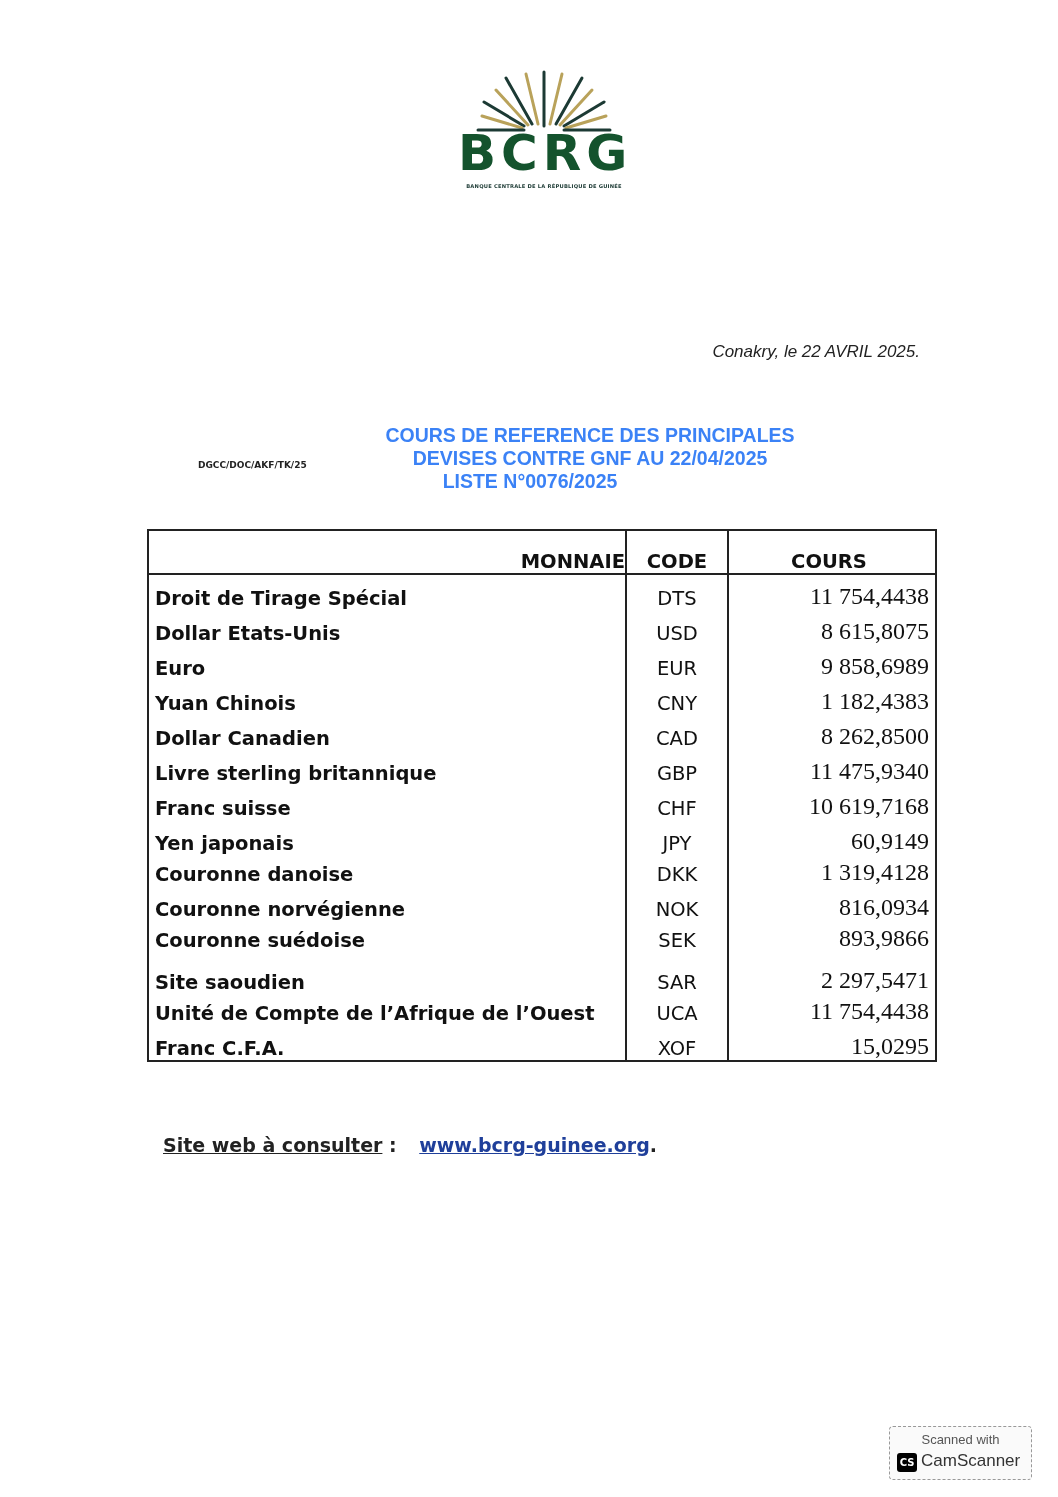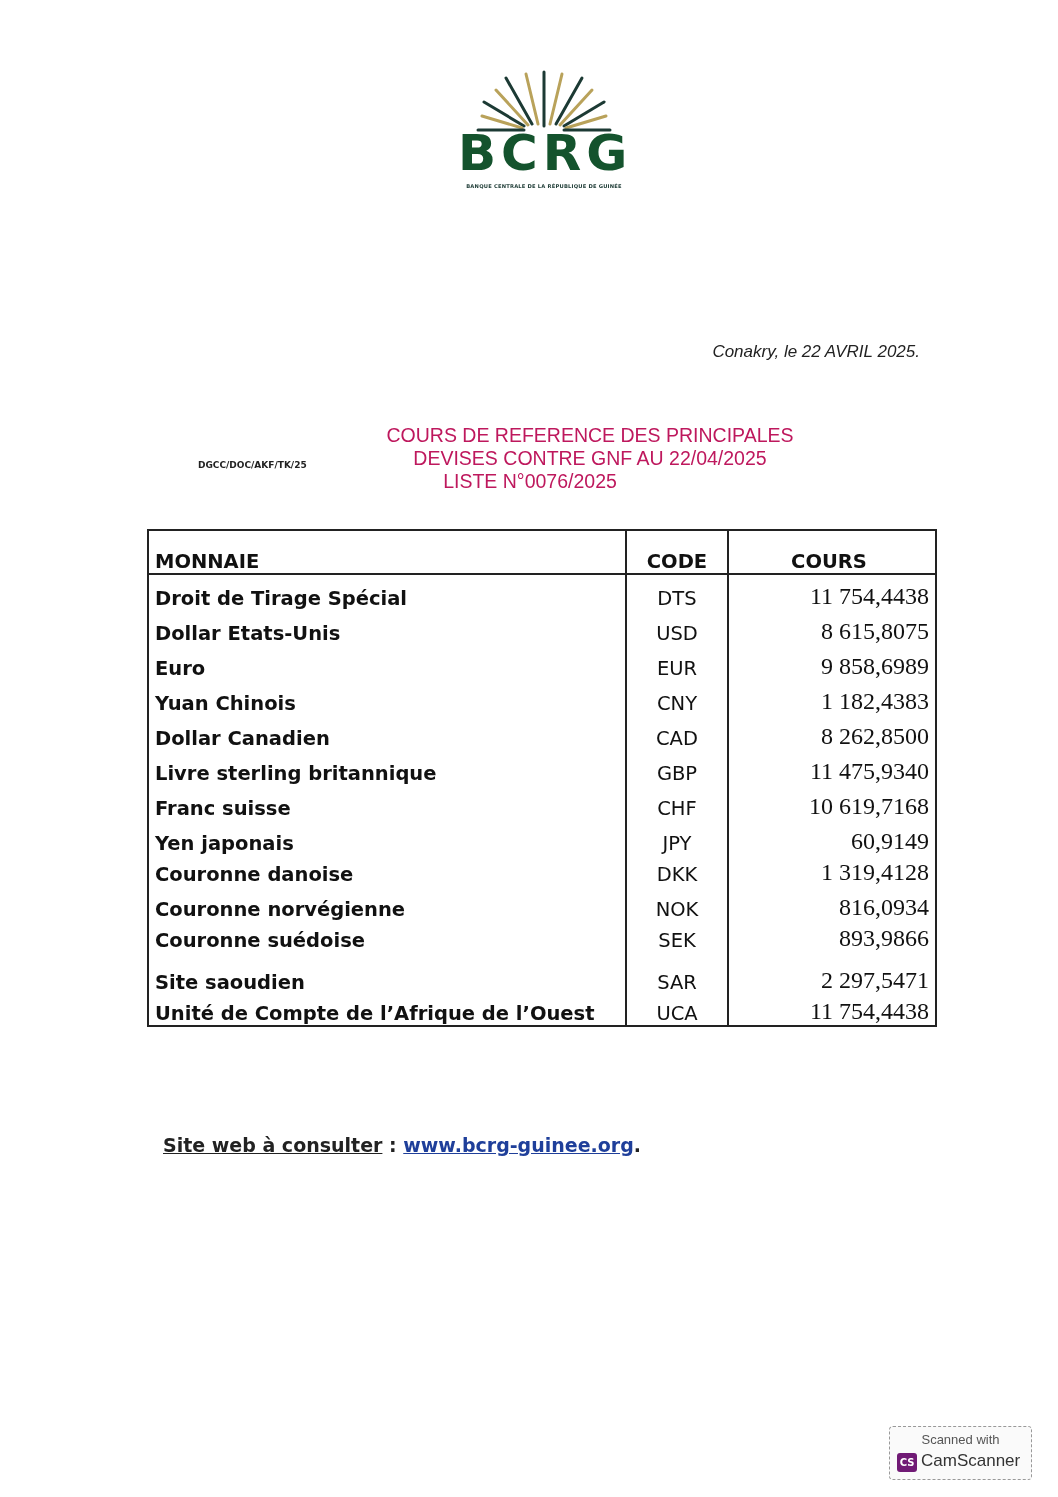--- a/index.html
+++ b/index.html
@@ -7,42 +7,42 @@
 
   .logo { position: absolute; left: 458px; top: 66px; width: 172px; height: 130px; }
   .logo svg { position: absolute; left: 18px; top: 0; }
   .logo-text { position: absolute; left: 0; top: 62px; width: 172px; text-align: center; font-family: "DejaVu Sans", sans-serif; font-weight: bold; font-size: 50px; letter-spacing: 5px; color: #14532d; line-height: 1; }
   .logo-sub { position: absolute; left: 0; top: 117px; width: 172px; text-align: center; font-size: 5.2px; font-weight: bold; color: #1c3a34; letter-spacing: 0.2px; }
 
   .date { position: absolute; left: 600px; top: 342px; width: 320px; text-align: right; font-family: "Liberation Sans", sans-serif; font-style: italic; font-size: 17px; color: #222; }
 
   .ref { position: absolute; left: 198px; top: 460px; font-family: "DejaVu Sans", sans-serif; font-size: 9px; font-weight: bold; color: #222; }
 
-  .title { position: absolute; left: 300px; top: 424px; width: 580px; text-align: center; font-family: "Liberation Sans", sans-serif; font-weight: normal; font-size: 19.5px; line-height: 23px; color: #be185d; }
+  .title { position: absolute; left: 300px; top: 424px; width: 580px; text-align: center; font-family: "Liberation Sans", sans-serif; font-weight: bold; font-size: 19.5px; line-height: 23px; color: #3b82f6; }
   .title .l3 { display: block; padding-right: 120px; }
 
   table.rates { position: absolute; left: 147px; top: 529px; width: 790px; border-collapse: collapse; border: 2px solid #222; }
   table.rates th, table.rates td { padding: 0; font-size: 19.5px; }
   table.rates th { font-family: "DejaVu Sans", sans-serif; font-weight: bold; height: 42px; vertical-align: bottom; padding-bottom: 0; border-bottom: 2px solid #222; }
   .c-name { width: 470px; border-right: 2px solid #222; text-align: left; padding-left: 6px !important; font-family: "DejaVu Sans", sans-serif; font-weight: bold; }
   .c-code { width: 100px; border-right: 2px solid #222; text-align: center; font-family: "DejaVu Sans", sans-serif; font-weight: normal; }
   .c-rate { text-align: right; padding-right: 6px !important; font-family: "Liberation Serif", serif; font-size: 24px !important; }
-  th.c-name { text-align: left; }
+  th.c-name { text-align: right; }
   th.c-rate { text-align: center; font-family: "DejaVu Sans", sans-serif; font-size: 19.5px !important; }
   tr.row td { height: 35px; vertical-align: bottom; }
   tr.row.tight td { height: 31px; }
   tr.row.gap td { height: 42px; }
 
   .site { position: absolute; left: 163px; top: 1134px; font-family: "DejaVu Sans", sans-serif; font-weight: bold; font-size: 19px; color: #222; }
   .site .lbl { text-decoration: underline; }
-  .site a { color: #1f3f9a; text-decoration: underline; }
+  .site a { color: #1f3f9a; text-decoration: underline; margin-left: 16px; }
 
   .cs { position: absolute; left: 889px; top: 1426px; width: 141px; height: 52px; border: 1px dashed #999; border-radius: 4px; background: #fafafa; }
   .cs .s1 { position: absolute; left: 0; top: 5px; width: 141px; text-align: center; font-family: "Liberation Sans", sans-serif; font-size: 13px; color: #555; }
-  .cs .badge { position: absolute; left: 7px; top: 26px; width: 20px; height: 19px; background: #701a75; border-radius: 3px; color: #fff; font-size: 10px; font-weight: bold; text-align: center; line-height: 19px; font-family: "DejaVu Sans", sans-serif; }
+  .cs .badge { position: absolute; left: 7px; top: 26px; width: 20px; height: 19px; background: #000000; border-radius: 3px; color: #fff; font-size: 10px; font-weight: bold; text-align: center; line-height: 19px; font-family: "DejaVu Sans", sans-serif; }
   .cs .s2 { position: absolute; left: 31px; top: 24px; font-family: "Liberation Sans", sans-serif; font-size: 17px; color: #333; }
 </style>
 </head>
 <body>
 
 <div class="logo">
   <svg width="136" height="66" viewBox="0 0 136 66">
     <g stroke-width="3" stroke-linecap="round">
       <line x1="68" y1="60" x2="68" y2="6" stroke="#1c3a34"></line>
       <line x1="62" y1="58" x2="50" y2="8" stroke="#b9a25a"></line>
@@ -140,20 +140,25 @@
     <tr class="row gap">
       <td class="c-name">Site saoudien</td>
       <td class="c-code">SAR</td>
       <td class="c-rate">2 297,5471</td>
     </tr>
     <tr class="row tight">
       <td class="c-name">Unité de Compte de l’Afrique de l’Ouest</td>
       <td class="c-code">UCA</td>
       <td class="c-rate">11 754,4438</td>
     </tr>
+    <tr class="row">
+      <td class="c-name">Franc C.F.A.</td>
+      <td class="c-code">XOF</td>
+      <td class="c-rate">15,0295</td>
+    </tr>
   </tbody>
 </table>
 
 <div class="site">
   <span class="lbl">Site web à consulter</span><span> : </span><a>www.bcrg-guinee.org</a><span>.</span>
 </div>
 
 <div class="cs">
   <div class="s1">Scanned with</div>
   <div class="badge">CS</div>

